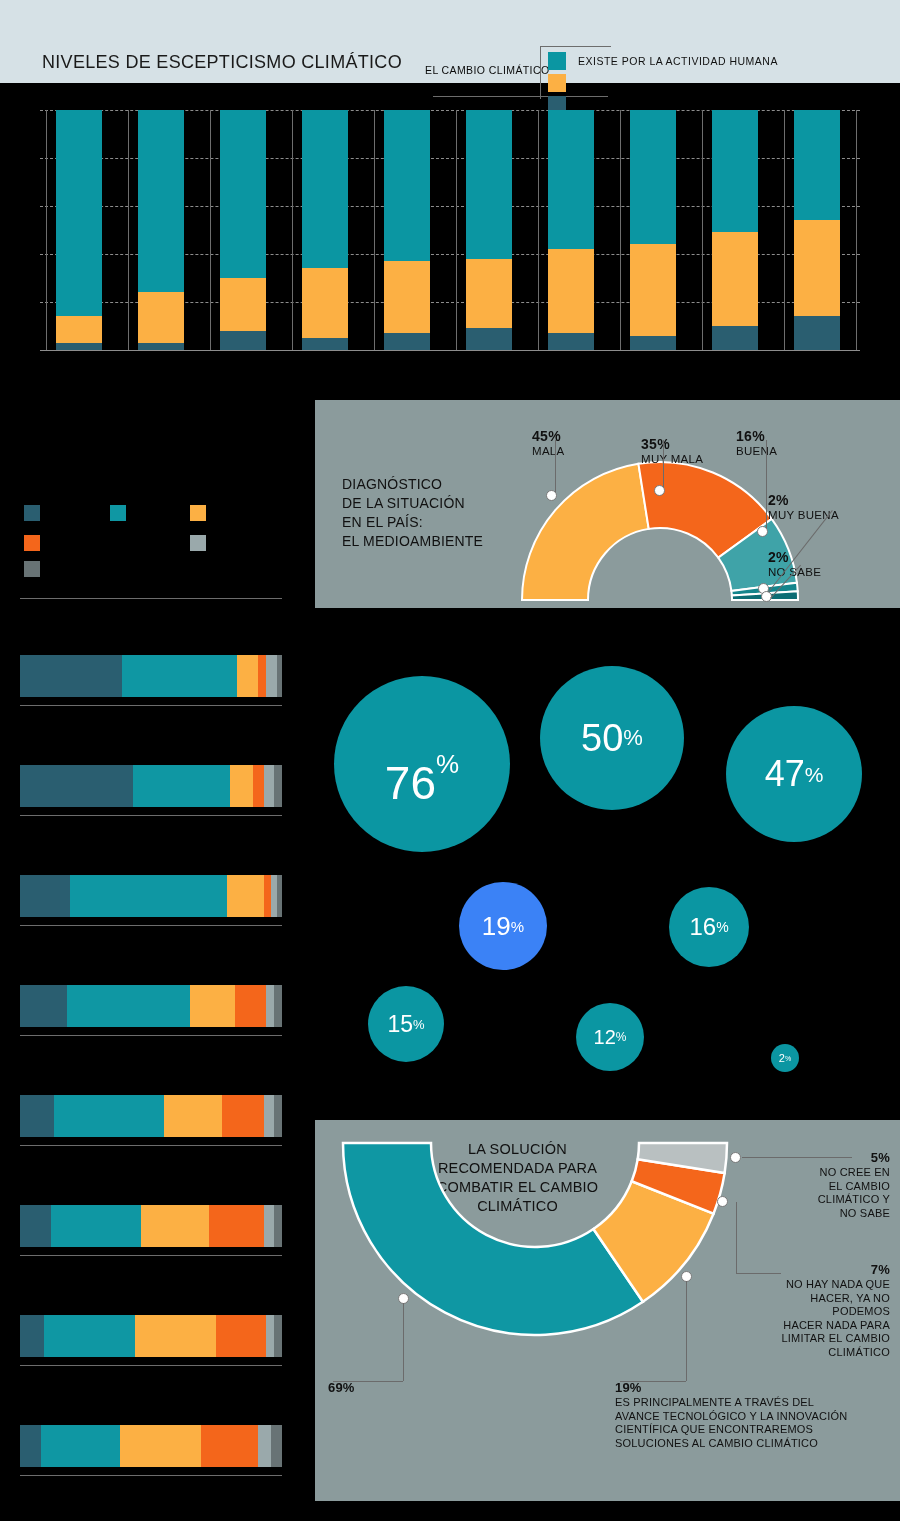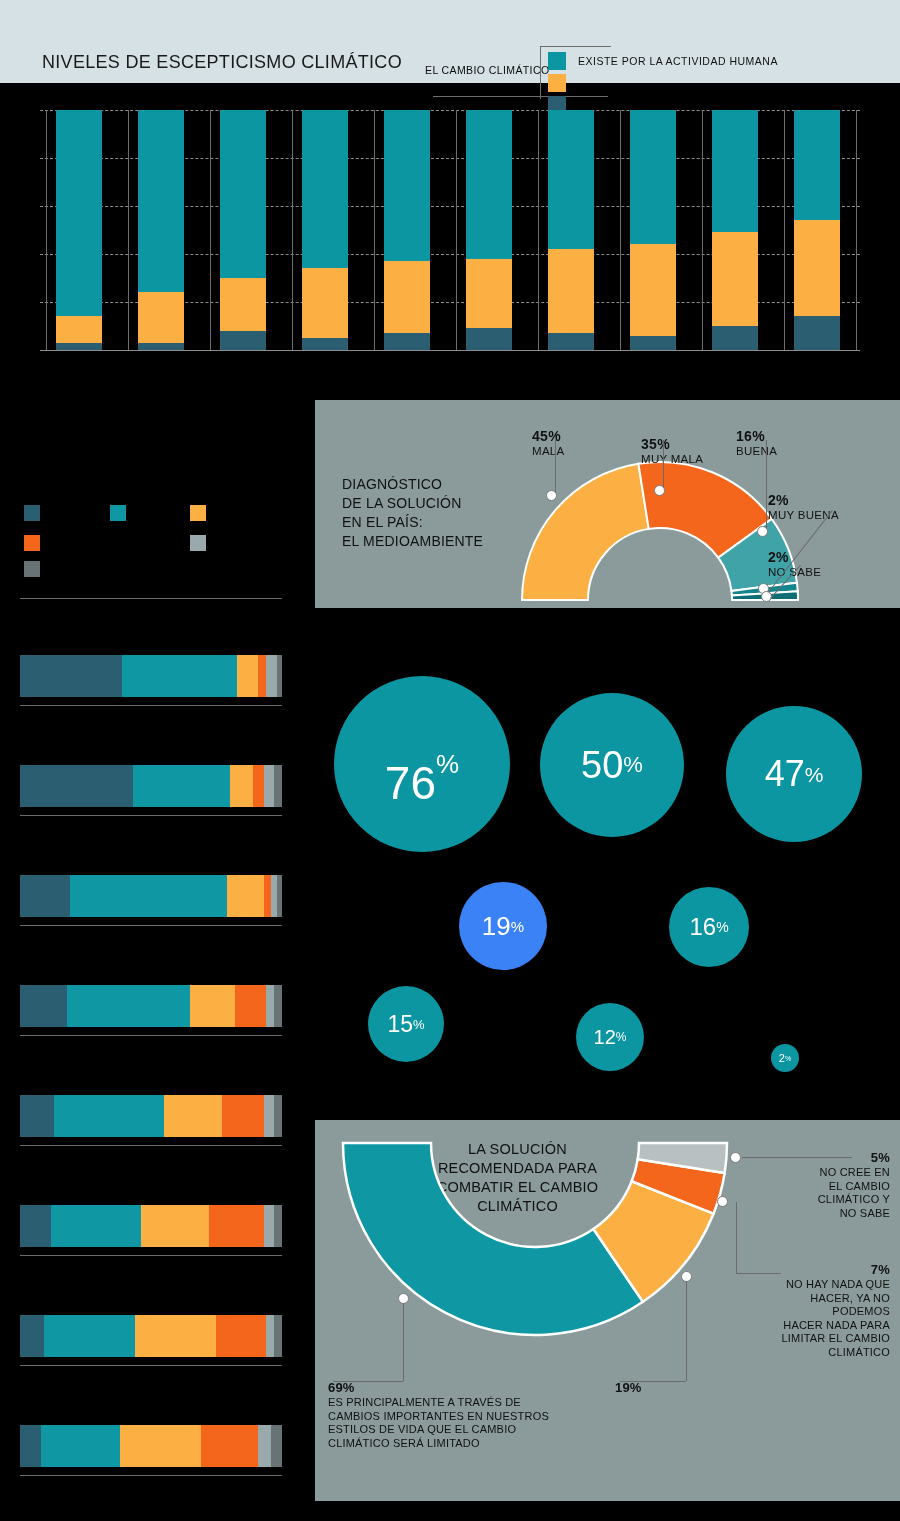--- a/index.html
+++ b/index.html
@@ -165,21 +165,21 @@
     <div class="ml-cell" style="background: rgb(252, 176, 68); left: 166px; top: 0px;"></div>
     <div class="ml-cell" style="background: rgb(244, 102, 27); left: 0px; top: 30px;"></div>
     <div class="ml-cell" style="background: rgb(154, 169, 171); left: 166px; top: 30px;"></div>
     <div class="ml-cell" style="background: rgb(104, 115, 117); left: 0px; top: 56px;"></div>
   </div>
 <div class="abs" id="mid-rule"></div>
 
 <div class="abs" id="panel-diag"></div>
 <div class="abs" id="diag-title">
     <div>DIAGNÓSTICO</div>
-    <div>DE LA SOLUCIÓN</div>
+    <div>DE LA SITUACIÓN</div>
     <div>EN EL PAÍS:</div>
     <div>EL MEDIOAMBIENTE</div>
   </div>
 <svg class="abs" style="left:500px;top:455px" width="320" height="150" viewBox="0 0 320 150">
   <g id="diag-arcs">
       <path d="M22 144.99999999999997 A138 138 0 0 1 138.41204382444812 8.699008997871005 L148.73671851710336 73.88643947715009 A72 72 0 0 0 88 145 Z" fill="#fcb044" stroke="#ffffff" stroke-width="2"></path>
       <path d="M138.41204382444812 8.699008997871005 A138 138 0 0 1 271.64434522374273 63.8856351836387 L218.2492235949962 102.67946183494192 A72 72 0 0 0 148.73671851710336 73.88643947715009 Z" fill="#f4661b" stroke="#ffffff" stroke-width="2"></path>
       <path d="M271.64434522374273 63.8856351836387 A138 138 0 0 1 296.91182878139796 127.704013768126 L231.43225849464238 135.9760071833701 A72 72 0 0 0 218.2492235949962 102.67946183494192 Z" fill="#3fa3a8" stroke="#ffffff" stroke-width="2"></path>
       <path d="M296.91182878139796 127.704013768126 A138 138 0 0 1 297.7276885231015 136.33490830495475 L231.85792444683557 140.47908259388942 A72 72 0 0 0 231.43225849464238 135.9760071833701 Z" fill="#14858c" stroke="#ffffff" stroke-width="2"></path>
       <path d="M297.7276885231015 136.33490830495475 A138 138 0 0 1 298 144.99999999999997 L232 145 A72 72 0 0 0 231.85792444683557 140.47908259388942 Z" fill="#0c6d74" stroke="#ffffff" stroke-width="2"></path>
@@ -291,21 +291,21 @@
       <div class="hseg" style="background: rgb(104, 115, 117); width: 4%;"></div>
     </div>
     <div class="hrule abs" style="top: 1475px;"></div>
   </div>
 
 <div id="bubbles">
     <div class="bub abs" style="left: 334px; top: 676px; width: 176px; height: 176px; background: rgb(11, 150, 162);">
       <span class="v" style="font-size: 46px; margin-top: 38px;">76</span>
       <span class="p" style="font-size: 26px;">%</span>
     </div>
-    <div class="bub abs" style="left: 540px; top: 693px; width: 144px; height: 144px; background: rgb(11, 150, 162);">
+    <div class="bub abs" style="left: 540px; top: 666px; width: 144px; height: 144px; background: rgb(11, 150, 162);">
       <span class="v" style="font-size: 38px;">50</span>
       <span class="p" style="font-size: 22px;">%</span>
     </div>
     <div class="bub abs" style="left: 726px; top: 706px; width: 136px; height: 136px; background: rgb(11, 150, 162);">
       <span class="v" style="font-size: 36px;">47</span>
       <span class="p" style="font-size: 21px;">%</span>
     </div>
     <div class="bub abs" style="left: 459px; top: 882px; width: 88px; height: 88px; background: #3b82f6;">
       <span class="v" style="font-size: 26px;">19</span>
       <span class="p" style="font-size: 15px;">%</span>
@@ -349,25 +349,25 @@
       <span class="nm">NO CREE EN<br>EL CAMBIO<br>CLIMÁTICO Y<br>NO SABE</span>
     </div>
     <div class="dot abs" style="left: 730px; top: 1152px;"></div>
     <div class="slab abs" style="left: 755px; top: 1262px; width: 135px; text-align: right;">
       <span class="pct">7%</span>
       <span class="nm">NO HAY NADA QUE<br>HACER, YA NO PODEMOS<br>HACER NADA PARA<br>LIMITAR EL CAMBIO<br>CLIMÁTICO</span>
     </div>
     <div class="dot abs" style="left: 717px; top: 1196px;"></div>
     <div class="slab abs" style="left: 328px; top: 1380px; width: 270px; text-align: left;">
       <span class="pct">69%</span>
-      <span class="nm">ES PRINCIPALMENTE A TRAVÉS DE<br>CAMBIOS IMPORTANTES EN NUESTROS<br>ESTILOS DE VIDA QUE EL CAMBIO<br>CLIMÁTICO SERÁ LIMITADO</span>
     </div>
     <div class="dot abs" style="left: 398px; top: 1293px;"></div>
     <div class="slab abs" style="left: 615px; top: 1380px; width: 275px; text-align: left;">
       <span class="pct">19%</span>
+      <span class="nm">ES PRINCIPALMENTE A TRAVÉS DEL<br>AVANCE TECNOLÓGICO Y LA INNOVACIÓN<br>CIENTÍFICA QUE ENCONTRAREMOS<br>SOLUCIONES AL CAMBIO CLIMÁTICO</span>
     </div>
     <div class="dot abs" style="left: 681px; top: 1271px;"></div>
     <div class="leader abs" style="left: 742px; top: 1157px; width: 110px; height: 1px;"></div>
     <div class="leader abs" style="left: 736px; top: 1202px; width: 1px; height: 72px;"></div>
     <div class="leader abs" style="left: 736px; top: 1273px; width: 45px; height: 1px;"></div>
     <div class="leader abs" style="left: 403px; top: 1303px; width: 1px; height: 78px;"></div>
     <div class="leader abs" style="left: 333px; top: 1381px; width: 70px; height: 1px;"></div>
     <div class="leader abs" style="left: 686px; top: 1281px; width: 1px; height: 100px;"></div>
     <div class="leader abs" style="left: 620px; top: 1381px; width: 66px; height: 1px;"></div>
   </div>

